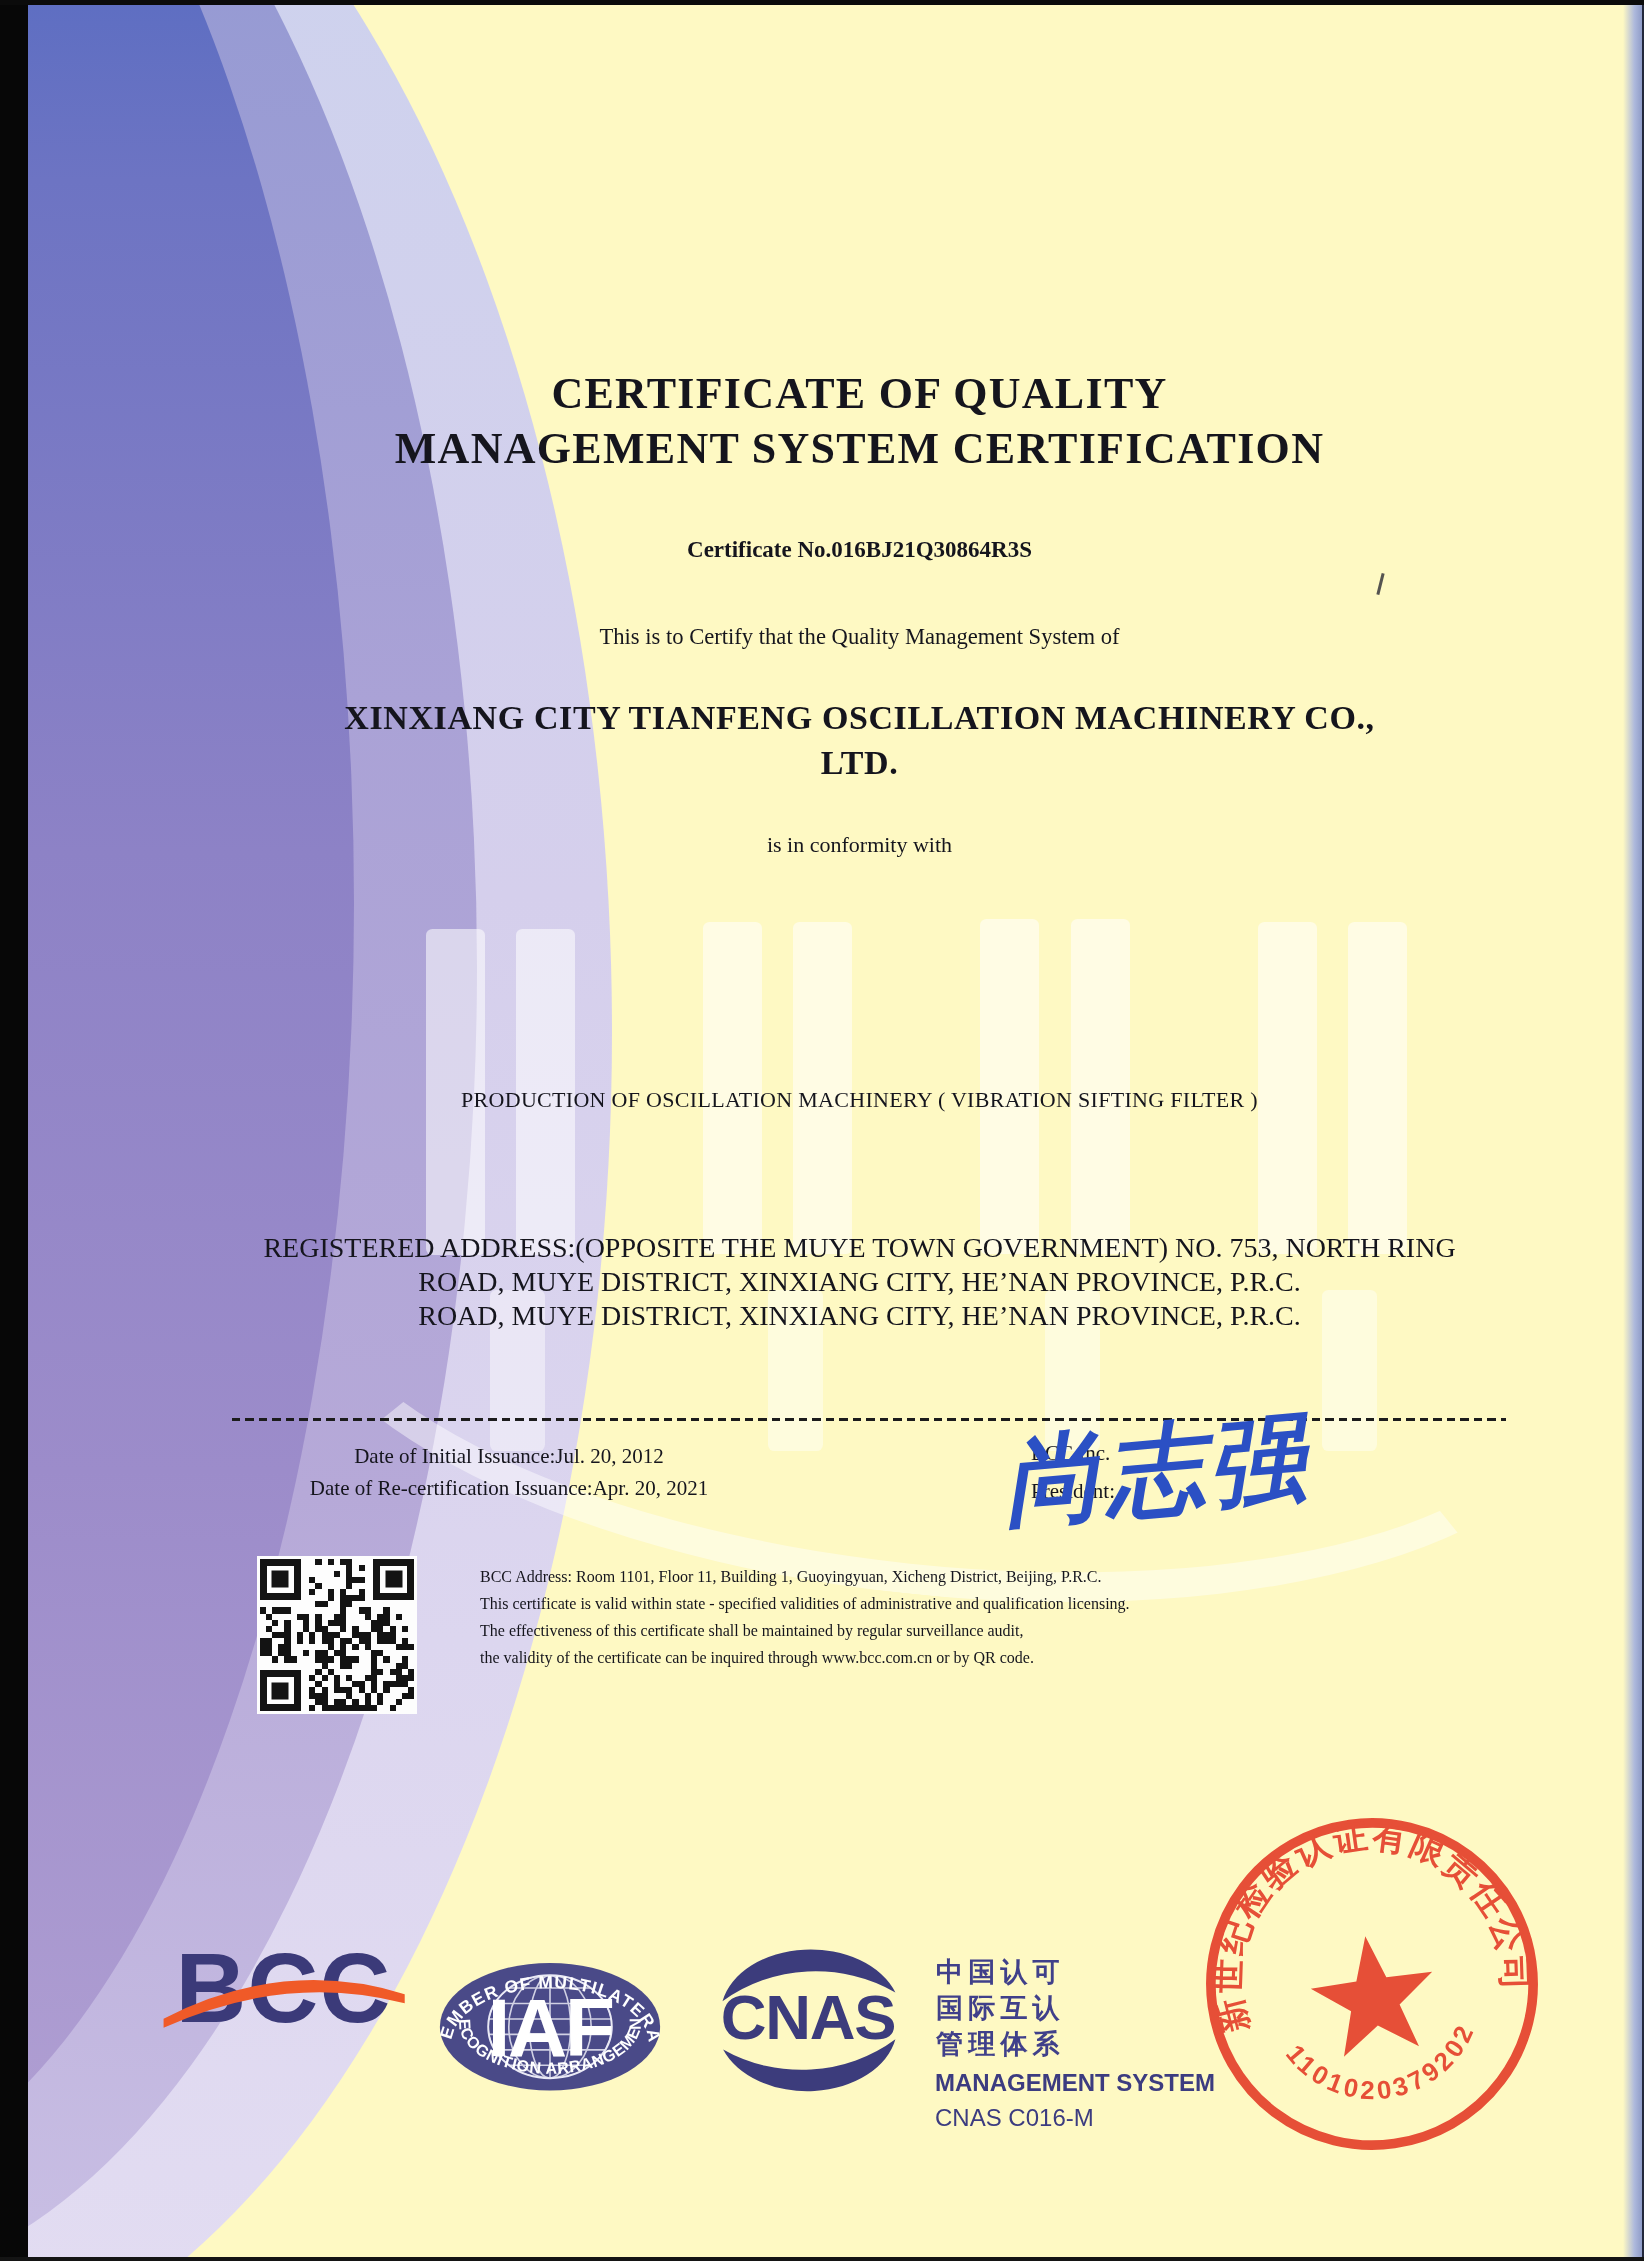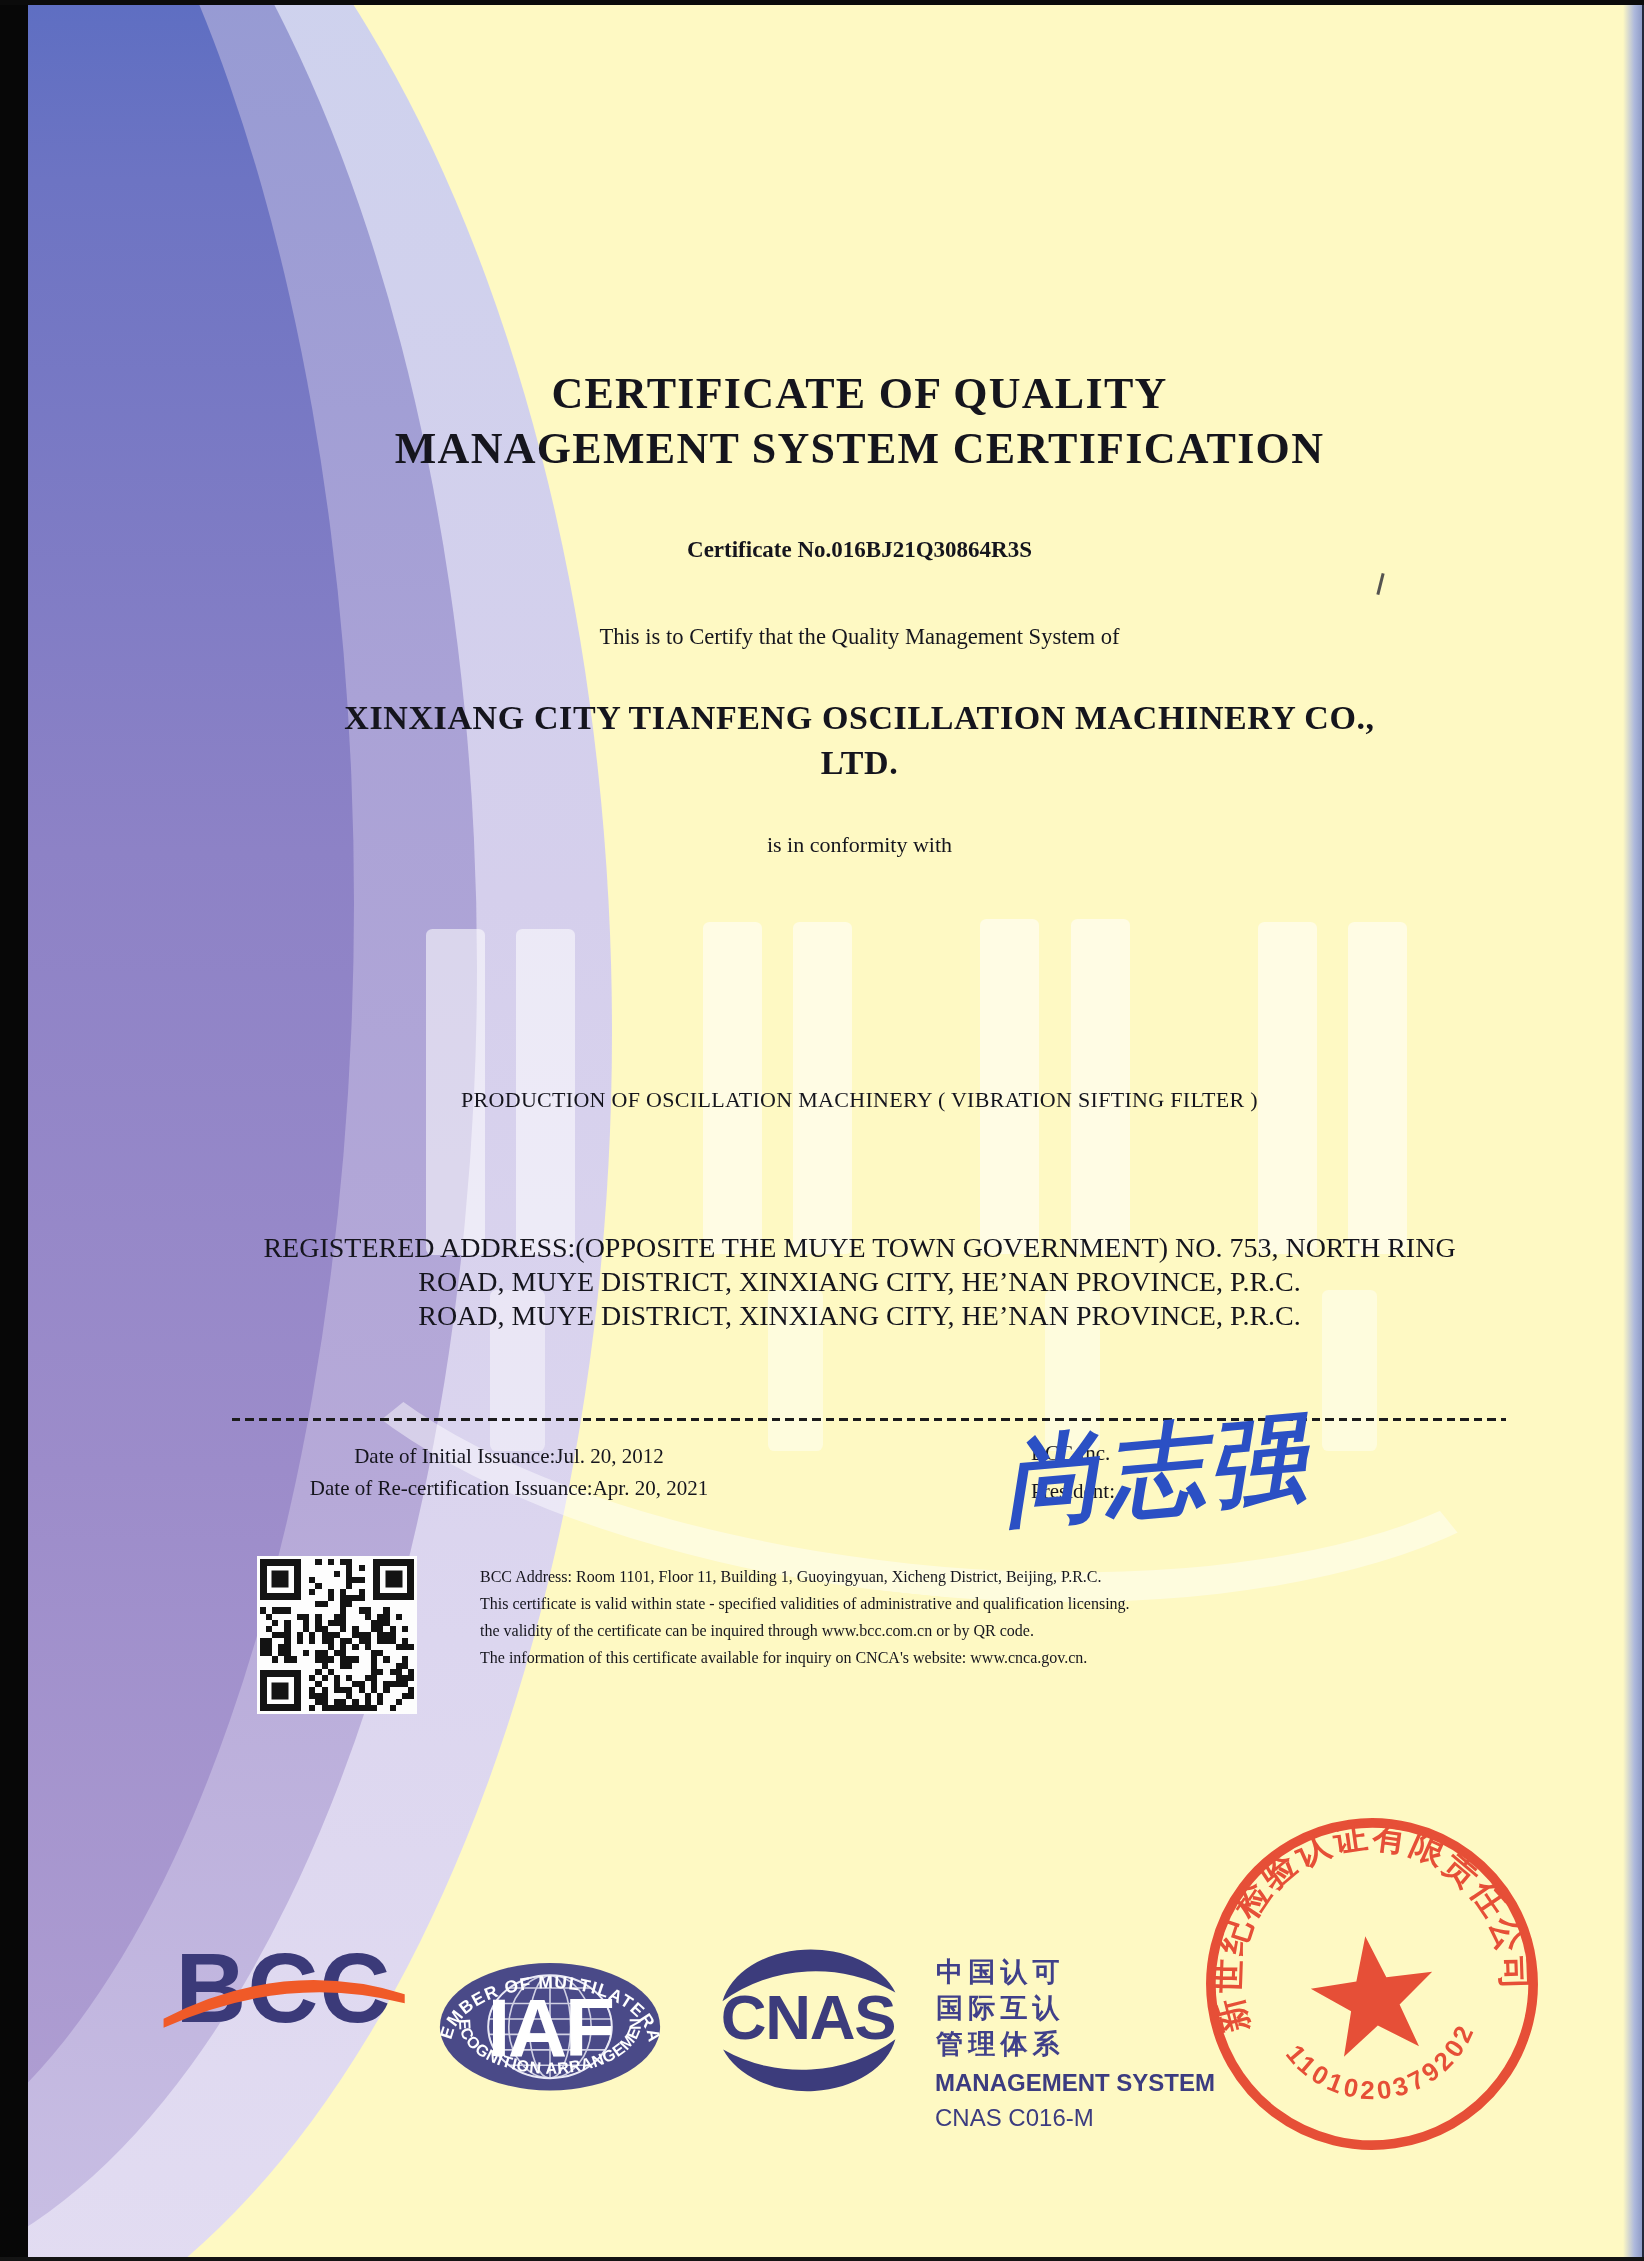--- a/index.html
+++ b/index.html
@@ -322,22 +322,22 @@
         <i style="grid-area: 25 / 22;"></i>
       </div>
     <div class="finder tl"></div>
     <div class="finder tr"></div>
     <div class="finder bl"></div>
   </div>
 
   <div class="abs fineprint">
     <div>BCC Address: Room 1101, Floor 11, Building 1, Guoyingyuan, Xicheng District, Beijing, P.R.C.</div>
     <div>This certificate is valid within state - specified validities of administrative and qualification licensing.</div>
+    <div>The effectiveness of this certificate shall be maintained by regular surveillance audit,</div>
     <div>the validity of the certificate can be inquired through www.bcc.com.cn or by QR code.</div>
-    <div>The information of this certificate available for inquiry on CNCA's website: www.cnca.gov.cn.</div>
   </div>
 
   <svg class="abs" style="left:161px;top:1940px;" width="245" height="100" viewBox="0 0 380 155">
     <text x="190" y="127" font-size="152" font-weight="bold" fill="#3b3a79" text-anchor="middle" letter-spacing="2">BCC</text>
     <path d="M 4,122 Q 190,26 378,84 L 378,98 Q 195,50 4,136 Z" fill="#f05a28"></path>
   </svg>
 
   <svg class="abs" style="left:437px;top:1961px;" width="226" height="132" viewBox="0 0 350 205">
     <defs>
       <path id="iafTop" d="M 22,128 A 153,86 0 1 1 328,128"></path>

